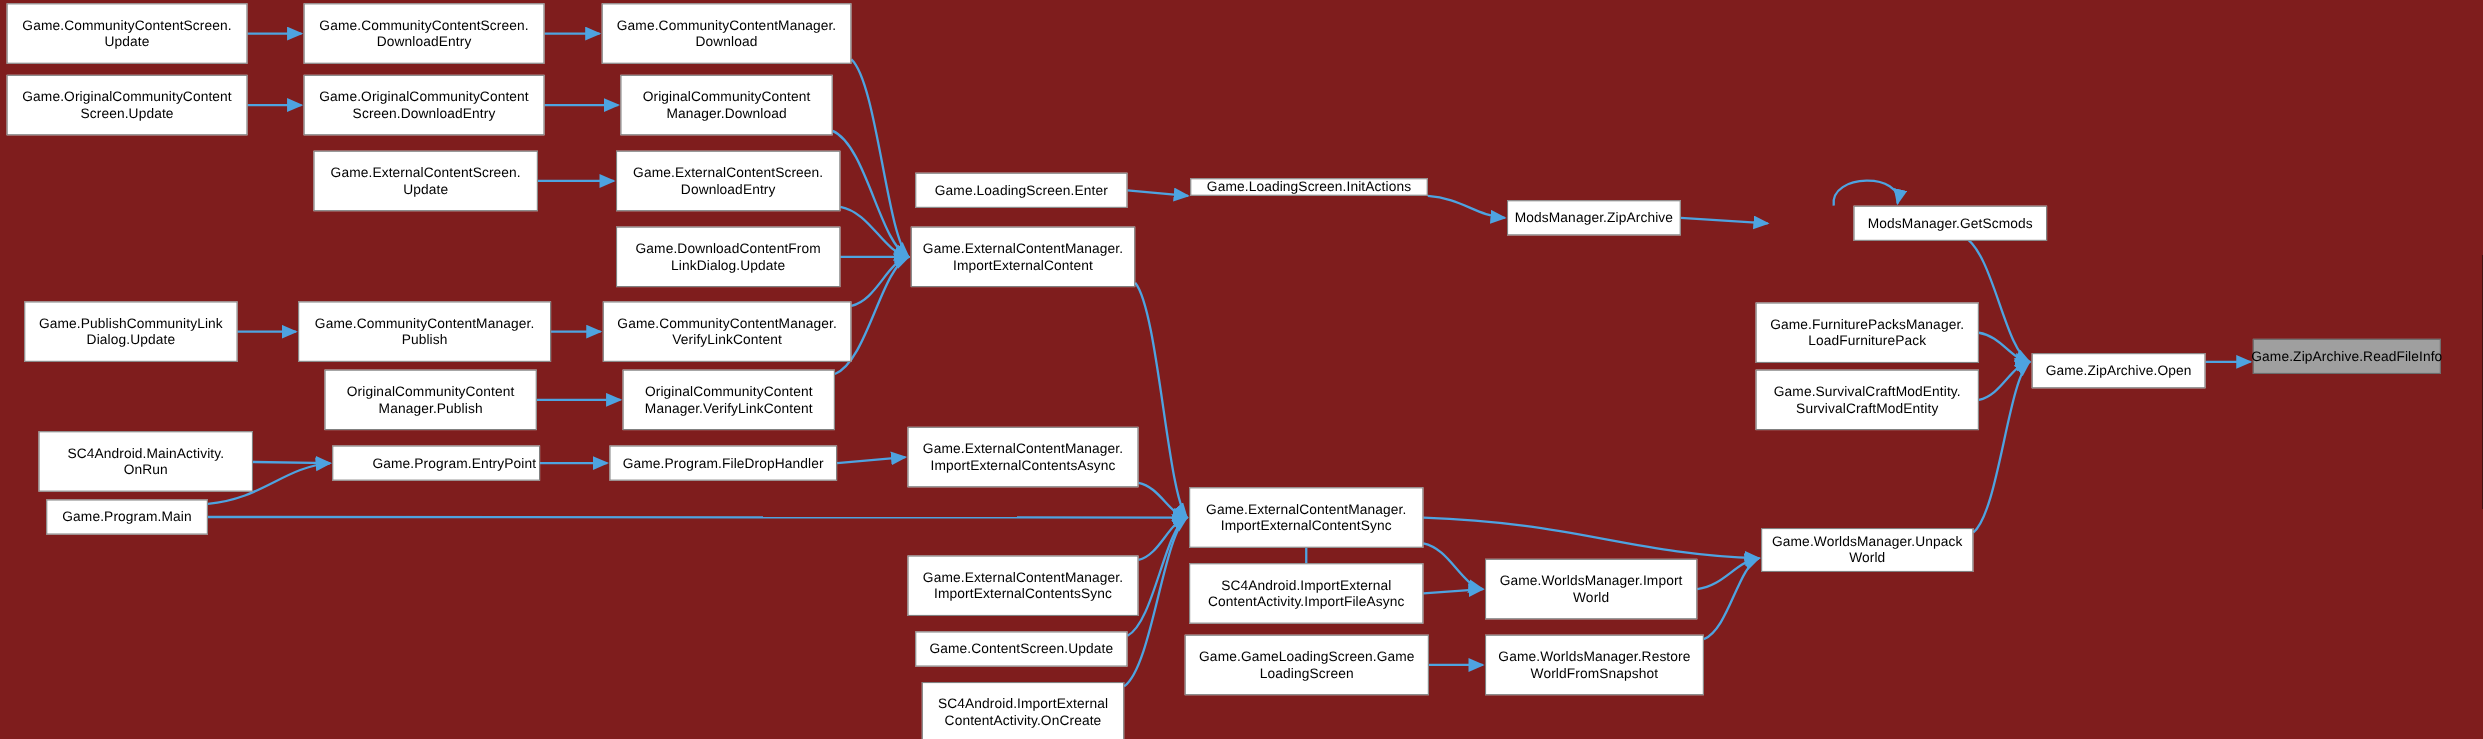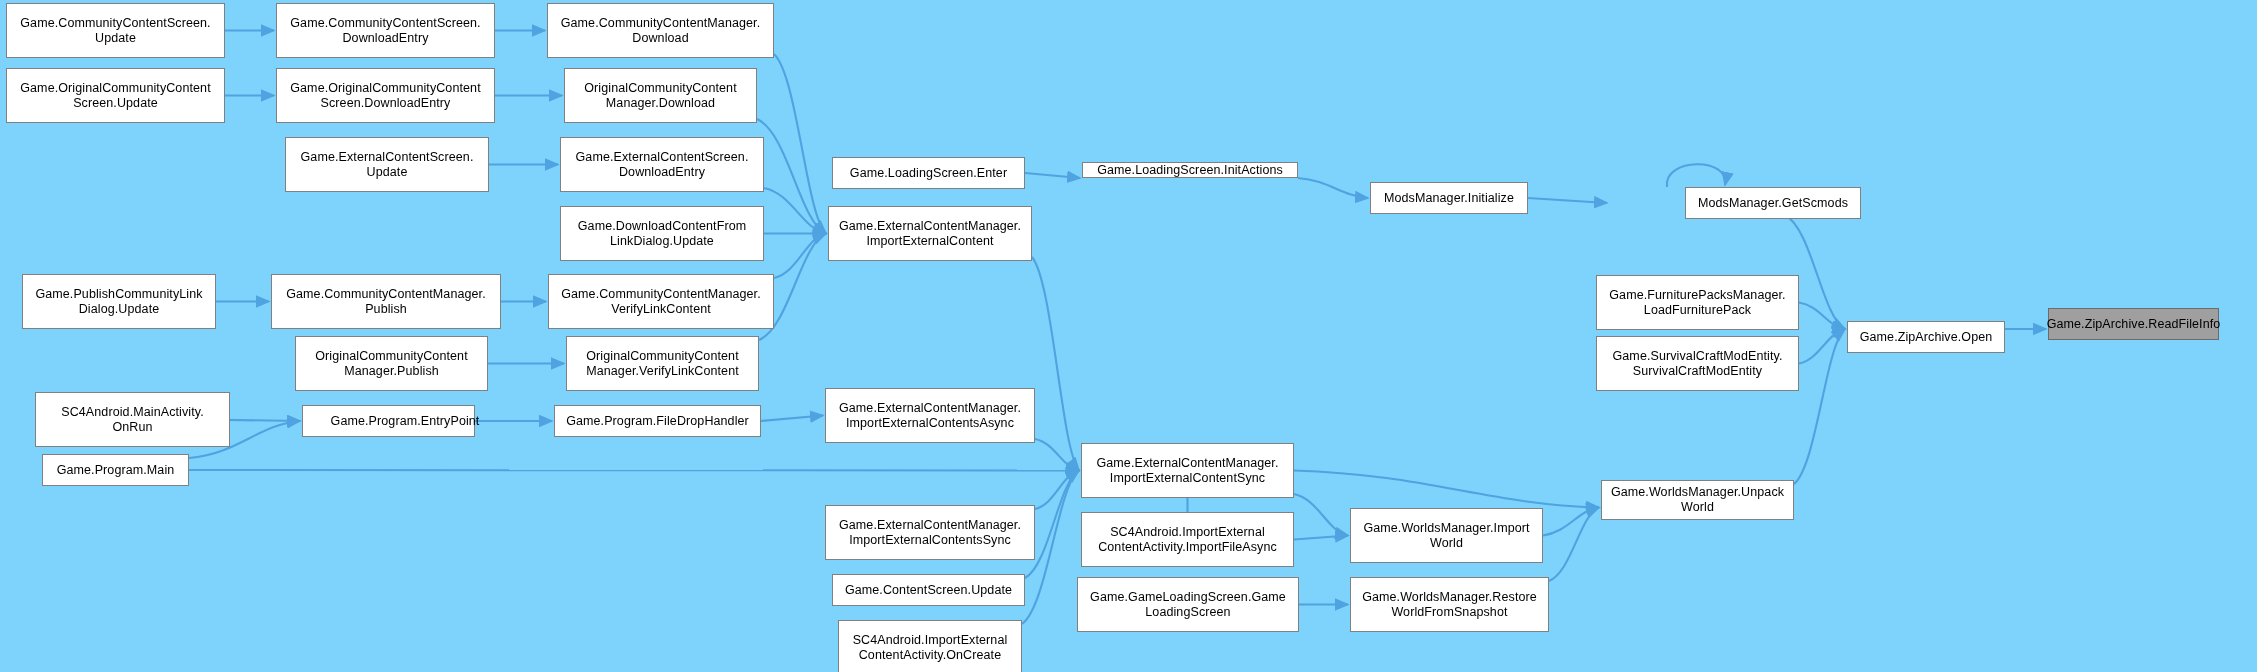--- a/index.html
+++ b/index.html
@@ -4,21 +4,21 @@
 <style>
   html, body {
     margin: 0;
     padding: 0;
     background: #000000;
   }
   #canvas {
     position: relative;
     width: 2257px;
     height: 672px;
-    background: #7dd3fc;
+    background: #7f1d1d;
     overflow: hidden;
     font-family: "Liberation Sans", sans-serif;
   }
   #edge-layer {
     position: absolute;
     left: 0;
     top: 0;
     width: 2257px;
     height: 672px;
     pointer-events: none;
@@ -107,21 +107,21 @@
       <div class="node" style="left: 276px; top: 68px; width: 219px; height: 55px;">Game.OriginalCommunityContent
 Screen.DownloadEntry</div>
       <div class="node" style="left: 564px; top: 68px; width: 193px; height: 55px;">OriginalCommunityContent
 Manager.Download</div>
       <div class="node" style="left: 285px; top: 137px; width: 204px; height: 55px;">Game.ExternalContentScreen.
 Update</div>
       <div class="node" style="left: 560px; top: 137px; width: 204px; height: 55px;">Game.ExternalContentScreen.
 DownloadEntry</div>
       <div class="node" style="left: 832px; top: 157px; width: 193px; height: 32px;">Game.LoadingScreen.Enter</div>
       <div class="node" style="left: 1082px; top: 162px; width: 216px; height: 16px;">Game.LoadingScreen.InitActions</div>
-      <div class="node" style="left: 1370px; top: 182px; width: 158px; height: 32px;">ModsManager.Initialize</div>
+      <div class="node" style="left: 1370px; top: 182px; width: 158px; height: 32px;">ModsManager.ZipArchive</div>
       <div class="node" style="left: 1685px; top: 187px; width: 176px; height: 32px;">ModsManager.GetScmods</div>
       <div class="node" style="left: 560px; top: 206px; width: 204px; height: 55px;">Game.DownloadContentFrom
 LinkDialog.Update</div>
       <div class="node" style="left: 828px; top: 206px; width: 204px; height: 55px;">Game.ExternalContentManager.
 ImportExternalContent</div>
       <div class="node" style="left: 22px; top: 274px; width: 194px; height: 55px;">Game.PublishCommunityLink
 Dialog.Update</div>
       <div class="node" style="left: 271px; top: 274px; width: 230px; height: 55px;">Game.CommunityContentManager.
 Publish</div>
       <div class="node" style="left: 548px; top: 274px; width: 226px; height: 55px;">Game.CommunityContentManager.
@@ -131,21 +131,21 @@
       <div class="node" style="left: 295px; top: 336px; width: 193px; height: 55px;">OriginalCommunityContent
 Manager.Publish</div>
       <div class="node" style="left: 566px; top: 336px; width: 193px; height: 55px;">OriginalCommunityContent
 Manager.VerifyLinkContent</div>
       <div class="node" style="left: 1596px; top: 336px; width: 203px; height: 55px;">Game.SurvivalCraftModEntity.
 SurvivalCraftModEntity</div>
       <div class="node" style="left: 1847px; top: 321px; width: 158px; height: 32px;">Game.ZipArchive.Open</div>
       <div class="node highlight" style="left: 2048px; top: 308px; width: 171px; height: 32px; text-align: right;">Game.ZipArchive.ReadFileInfo</div>
       <div class="node" style="left: 35px; top: 392px; width: 195px; height: 55px;">SC4Android.MainActivity.
 OnRun</div>
-      <div class="node" style="left: 302px; top: 405px; width: 173px; height: 32px; padding-left: 36px;">Game.Program.EntryPoint</div>
+      <div class="node" style="left: 302px; top: 405px; width: 189px; height: 32px; padding-left: 36px;">Game.Program.EntryPoint</div>
       <div class="node" style="left: 554px; top: 405px; width: 207px; height: 32px;">Game.Program.FileDropHandler</div>
       <div class="node" style="left: 825px; top: 388px; width: 210px; height: 55px;">Game.ExternalContentManager.
 ImportExternalContentsAsync</div>
       <div class="node" style="left: 42px; top: 454px; width: 147px; height: 32px;">Game.Program.Main</div>
       <div class="node" style="left: 1081px; top: 443px; width: 213px; height: 55px;">Game.ExternalContentManager.
 ImportExternalContentSync</div>
       <div class="node" style="left: 1601px; top: 480px; width: 193px; height: 40px;">Game.WorldsManager.Unpack
 World</div>
       <div class="node" style="left: 825px; top: 505px; width: 210px; height: 55px;">Game.ExternalContentManager.
 ImportExternalContentsSync</div>

